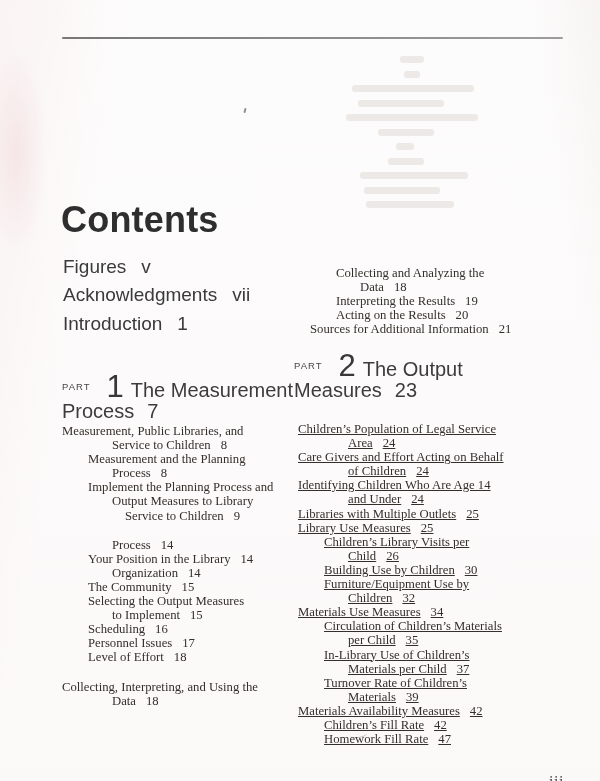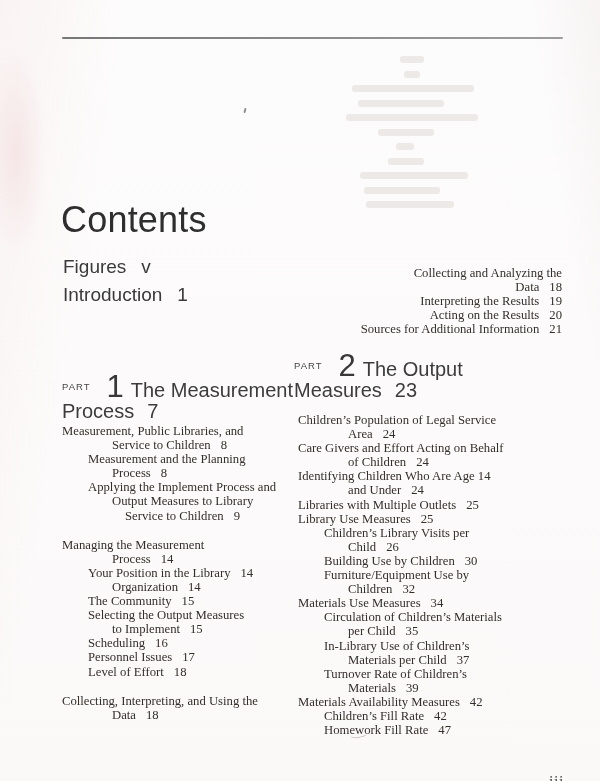--- a/index.html
+++ b/index.html
@@ -47,21 +47,21 @@
   .bleed i:nth-child(10){width:76px;margin-right:42px;}
   .bleed i:nth-child(11){width:88px;margin-right:28px;}
 
   .speck { position:absolute; left:244px; top:108px; width:2px; height:5px;
     background:#8f8f8f; transform:rotate(14deg); border-radius:1px; }
   .squiggle { position:absolute; left:350px; top:731px; width:17px; height:7px;
     border-bottom:1.4px solid #b3adab; border-radius:50%; transform:rotate(-10deg); opacity:.8; }
 
   .title {
     position:absolute; left:61px; top:201px;
-    font-size:36px; line-height:38px; font-weight:400; letter-spacing:.2px;
+    font-size:36px; line-height:38px; font-weight:700; letter-spacing:.2px;
     color:#2e2e2e;
   }
 
   .front-matter {
     position:absolute; left:63px; top:253px; width:260px;
     font-size:19px; line-height:28.3px; color:#3a3a3a;
   }
   .fm-page { margin-left:15px; }
 
   .part-heading {
@@ -71,22 +71,22 @@
   #part2-heading { left:294px; top:355px; width:214px; }
   .part-word { font-size:9.5px; letter-spacing:1px; vertical-align:7px; color:#474747; margin-right:16px; }
   .part-num  { font-size:31px; line-height:2px; margin-right:7px; color:#383838; }
   .part-page { margin-left:13px; }
 
   .toc-col {
     position:absolute; color:#332f2b;
     font-family:"Liberation Serif", serif; font-size:12.7px; line-height:14.1px;
   }
   #left-entries  { left:62px;  top:424px; width:232px; }
-  #right-top     { left:300px; top:266px; width:262px;text-align:right; }
-  #right-main    { left:298px; top:413px; width:262px; }
+  #right-top     { left:310px; top:266px; width:262px; }
+  #right-main    { left:298px; top:422px; width:262px;text-decoration:underline; }
   .toc-group + .toc-group { margin-top:15px; }
 
   .line { white-space:nowrap; }
   .line.lvl0 { padding-left:0; }
   .line.lvl1 { padding-left:26px; }
   .line.wrap1 { padding-left:50px; }
   .line.wrap2 { padding-left:63px; }
   .pg { margin-left:10px; }
 
   .folio {
@@ -115,20 +115,21 @@
       <i></i>
       <i></i>
   </div>
   <div class="speck"></div>
   <div class="squiggle"></div>
 
   <h1 class="title">Contents</h1>
 
   <div class="front-matter" id="front-matter">
       <div class="fm-row"><span>Figures</span><span class="fm-page">v</span></div>
+      <div class="fm-row"><span>Acknowledgments</span><span class="fm-page">vii</span></div>
       <div class="fm-row"><span>Introduction</span><span class="fm-page">1</span></div>
     </div>
 
   <div class="part-heading" id="part1-heading">
     <span class="part-word">PART</span><span class="part-num">1</span><span class="part-title">The Measurement Process</span><span class="part-page">7</span>
   </div>
 
   <div class="part-heading" id="part2-heading">
     <span class="part-word">PART</span><span class="part-num">2</span><span class="part-title">The Output Measures</span><span class="part-page">23</span>
   </div>
@@ -137,28 +138,27 @@
       <div class="toc-group">
         <div class="toc-entry">
           <div class="line lvl0">Measurement, Public Libraries, and</div>
           <div class="line wrap1">Service to Children<span class="pg">8</span></div>
         </div>
         <div class="toc-entry">
           <div class="line lvl1">Measurement and the Planning</div>
           <div class="line wrap1">Process<span class="pg">8</span></div>
         </div>
         <div class="toc-entry">
-          <div class="line lvl1">Applying the Implement Process and</div>
+          <div class="line lvl1">Implement the Planning Process and</div>
           <div class="line wrap1">Output Measures to Library</div>
           <div class="line wrap2">Service to Children<span class="pg">9</span></div>
         </div>
       </div>
       <div class="toc-group">
         <div class="toc-entry">
-          <div class="line lvl0">Managing the Measurement</div>
           <div class="line wrap1">Process<span class="pg">14</span></div>
         </div>
         <div class="toc-entry">
           <div class="line lvl1">Your Position in the Library<span class="pg">14</span></div>
         </div>
         <div class="toc-entry">
           <div class="line wrap1">Organization<span class="pg">14</span></div>
         </div>
         <div class="toc-entry">
           <div class="line lvl1">The Community<span class="pg">15</span></div>

